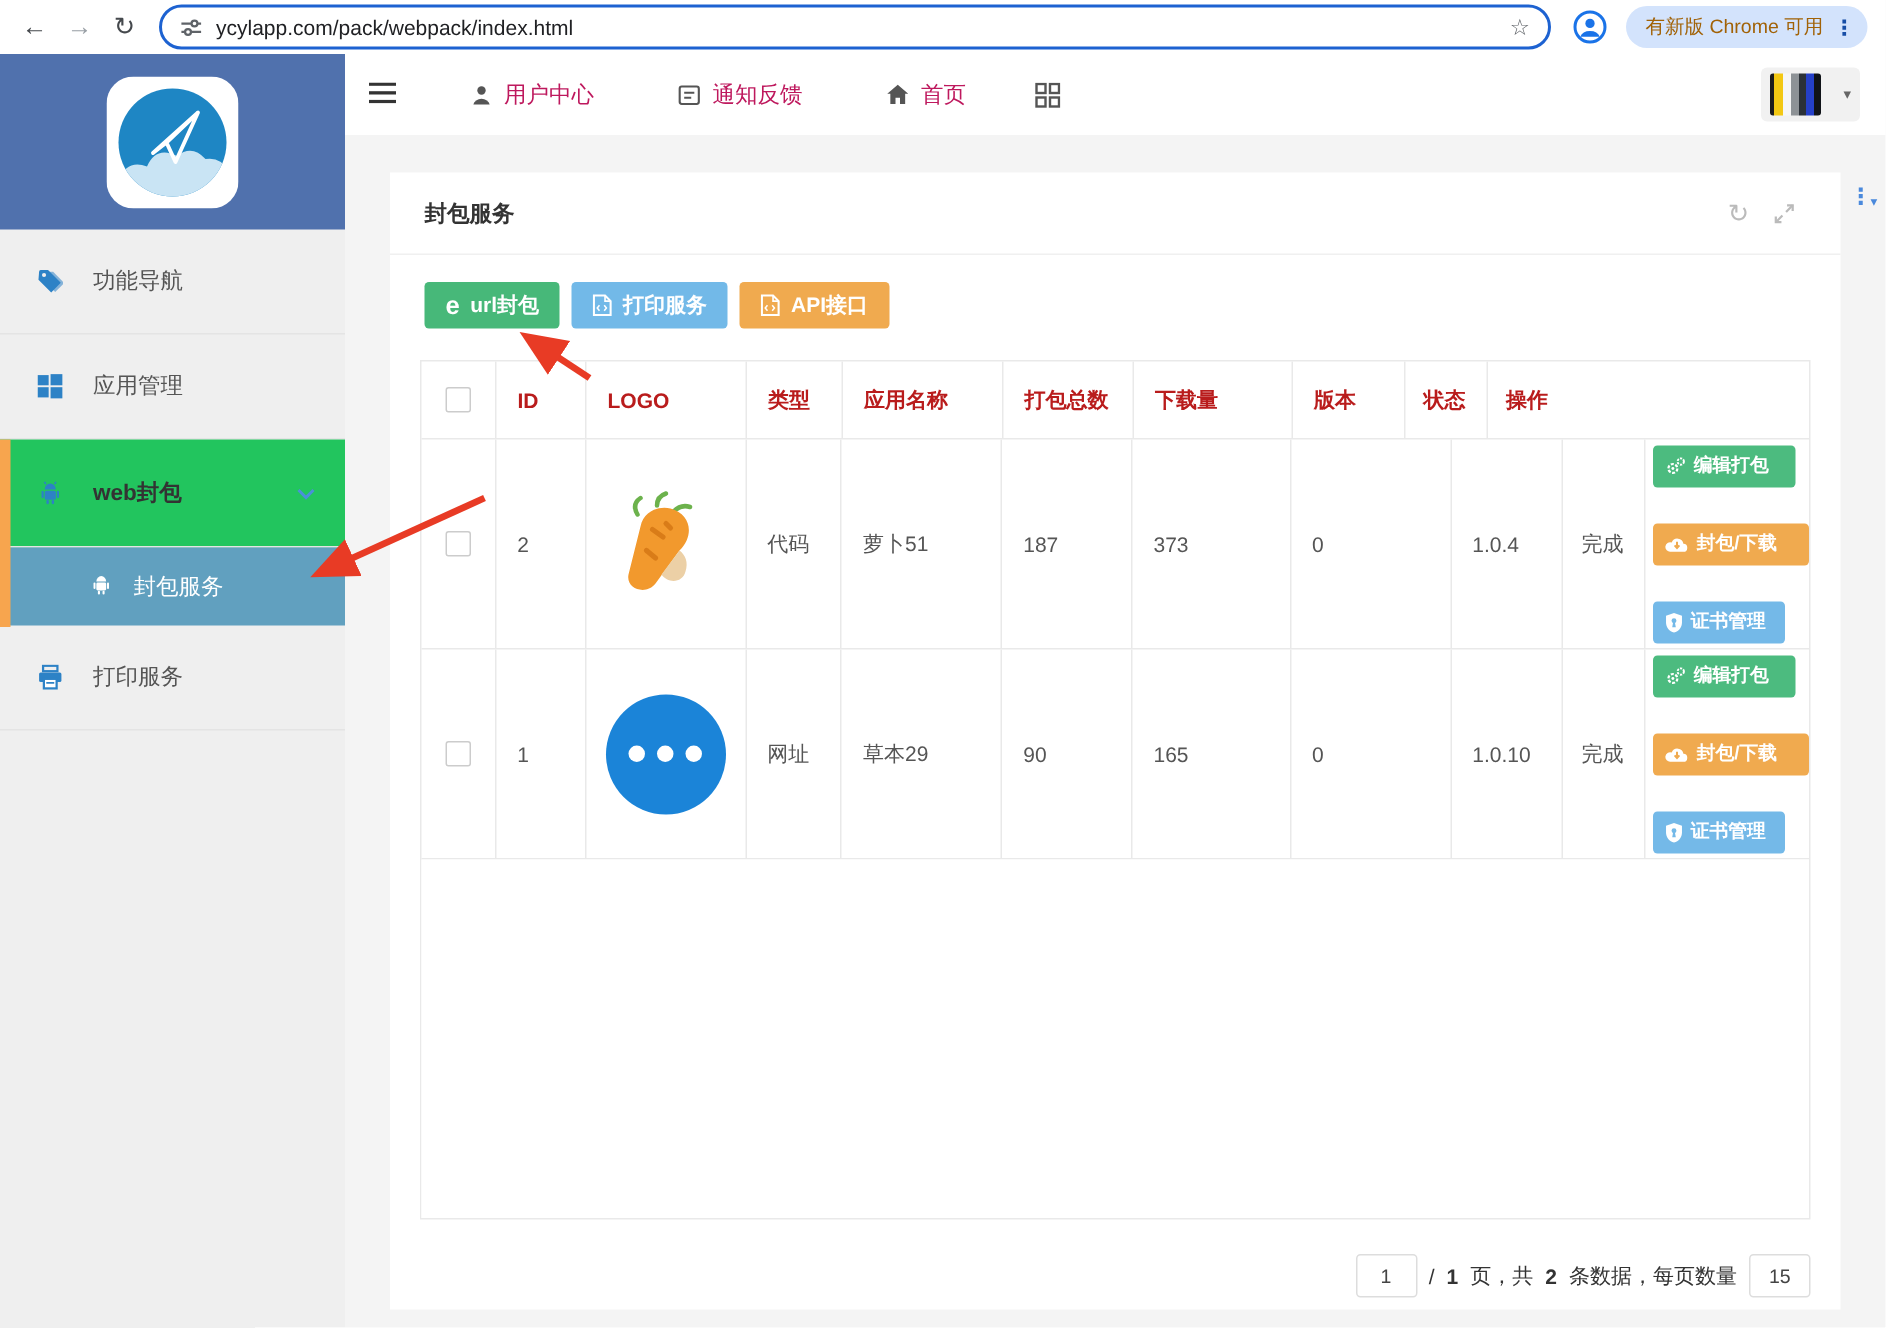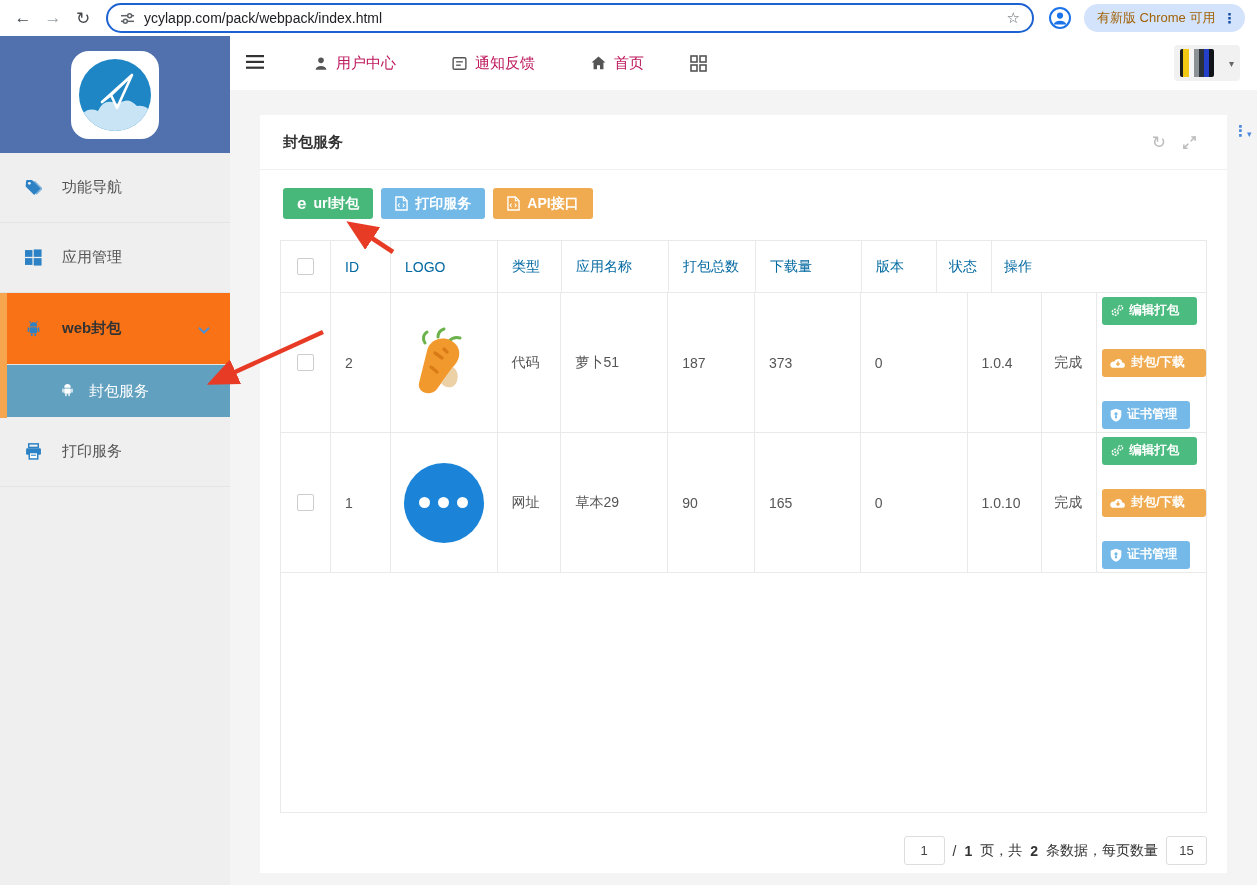--- a/index.html
+++ b/index.html
@@ -36,21 +36,21 @@
   #avatar-img { width:34px; height:28px; border-radius:2px;
     background:linear-gradient(90deg,#1c1c1c 0 8%,#f3c813 8% 26%,#f6f6f6 26% 42%,#8d9296 42% 56%,#2b3138 56% 70%,#2540c8 70% 86%,#101318 86% 100%); }
   #avatar-caret { color:#666; font-size:10px; }
 
   
   #sidebar { position:absolute; left:0; top:36px; width:230px; height:849px; background:#efefef; }
   #sidebar-header { height:117px; background:#5071ad; display:flex; align-items:center; justify-content:center; }
   .side-item { position:relative; height:70px; display:flex; align-items:center; gap:20px;
     padding-left:24px; font-size:15px; color:#555; border-bottom:1px solid #e4e4e4; cursor:pointer; }
   .side-item .ico { width:18px; display:flex; justify-content:center; color:#2d82c6; }
-  .side-item.parent-active { background:#f97316; font-weight:bold; color:#333; height:72px; }
+  .side-item.parent-active { background:#22c55e; font-weight:bold; color:#333; height:72px; }
   .sub-item { position:relative; height:52px; display:flex; align-items:center; gap:14px;
     padding-left:60px; font-size:15px; color:#fff; background:#61a0bf; cursor:pointer; }
   #orange-strip { position:absolute; left:0; top:257px; width:7px; height:125px; background:#f7a54e; }
   .chev { position:absolute; right:20px; top:50%; transform:translateY(-50%); }
 
   
   #main { position:absolute; left:230px; top:90px; width:1027px; height:795px; background:#f4f4f4; }
   #panel { position:absolute; left:30px; top:25px; width:967px; height:758px; background:#fff; }
   #panel-header { position:absolute; left:0; top:0; width:100%; height:55px;
     border-bottom:1px solid #f0f0f0; display:flex; align-items:center; }
@@ -68,21 +68,21 @@
   .big-btn.orange { background:#f0aa4f; }
   .edge-e { font-size:17px; font-weight:bold; line-height:1; }
 
   
   #table { position:absolute; left:20px; top:125px; width:927px; border:1px solid #e9e9e9; background:#fff; }
   .trow { display:flex; border-bottom:1px solid #e9e9e9; }
   .trow:last-of-type { border-bottom:none; }
   .cell { border-right:1px solid #e9e9e9; display:flex; align-items:center;
     padding-left:14px; font-size:14px; color:#555; overflow:hidden; }
   .cell:last-child { border-right:none; }
-  .head .cell { font-weight:normal; color:#0369a1; }
+  .head .cell { font-weight:bold; color:#b91c1c; }
   .c-check { width:50px; justify-content:center; padding-left:0; }
   .c-id { width:60px; }
   .c-logo { width:107px; justify-content:center; padding-left:0; }
   .c-type { width:64px; }
   .c-name { width:107px; }
   .c-total { width:87px; }
   .c-dl { width:106px; }
   .c-dist { width:107px; }
   .c-ver { width:75px; }
   .c-status { width:55px; padding-left:12px; }

